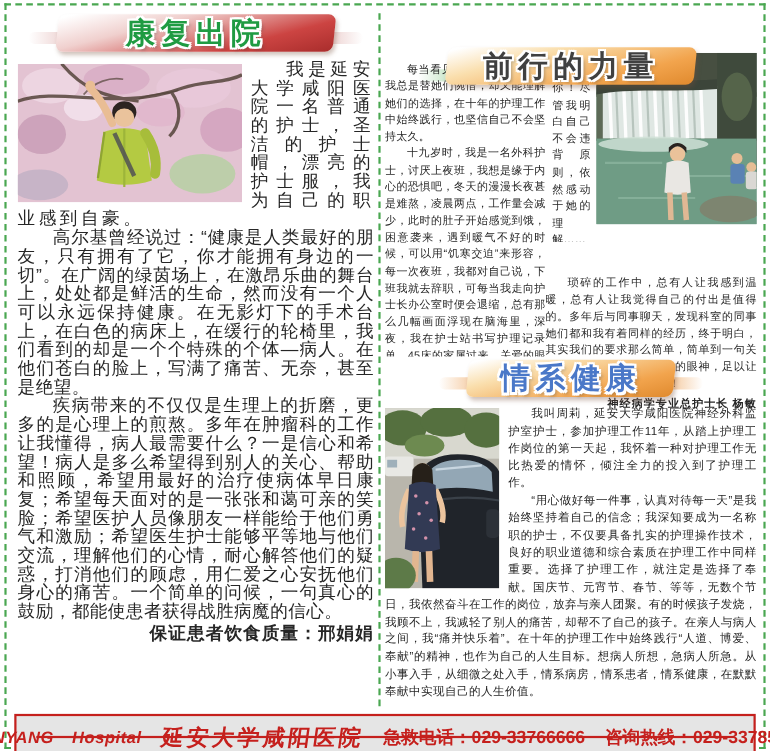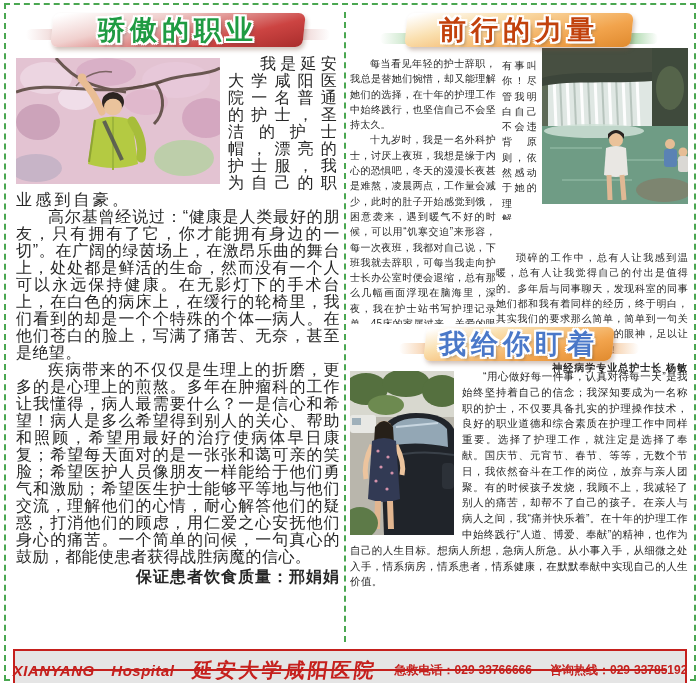--- a/index.html
+++ b/index.html
@@ -27,21 +27,21 @@
                 text-shadow:-2px -2px 0 #fff,2px -2px 0 #fff,-2px 2px 0 #fff,2px 2px 0 #fff,
                             -2px 0 0 #fff,2px 0 0 #fff,0 -2px 0 #fff,0 2px 0 #fff,
                             3px 3px 3px rgba(70,70,70,.4); }
   .b1 { width:252px; }
   .b1 .bar   { background:linear-gradient(165deg,#ffffff 4%,#f0d0ce 32%,#cc4442 72%,#a92d2c 100%); }
   .b1 .strip { background:linear-gradient(90deg,rgba(219,165,163,0),#dba5a3 22%,#dba5a3 80%,rgba(219,165,163,0)); }
   .b1 .t { color:#1f9b42; }
   .b2 { width:226px; }
   .b2 .bar   { background:linear-gradient(165deg,#ffffff 4%,#fadfae 30%,#f2a44d 72%,#e08a2e 100%); }
   .b2 .strip { background:linear-gradient(90deg,rgba(121,193,121,0),#79c179 25%,#79c179 85%,rgba(121,193,121,0)); top:21px; }
-  .b2 .t { color:#c2410c; }
+  .b2 .t { color:#404040;margin-top:30px; }
   .b3 { width:188px; }
   .b3 .bar   { background:linear-gradient(165deg,#ffffff 4%,#fadfae 30%,#f2a44d 72%,#e08a2e 100%); }
   .b3 .strip { background:linear-gradient(90deg,rgba(240,177,115,0),#f0b173 20%,#f0b173 82%,rgba(240,177,115,0)); }
   .b3 .t { color:#4a78c8; }
 
   
   .txt { font-size:16px; line-height:17px; text-align:justify; color:#262626; letter-spacing:.4px; }
   .txt p { margin:0; text-indent:2em; }
   .small { font-size:10px; line-height:15.3px; letter-spacing:.2px; }
   .sig { font-weight:bold; text-align:right; margin-top:3px; letter-spacing:1px; }
@@ -67,34 +67,34 @@
 
   
   .footer { position:absolute; left:13px; top:649px; width:674px; height:31px;
             border:2px solid #c5201d; background:#e5e5e5; box-sizing:border-box; padding:18px; }
   .footer-inner { border:1px solid #c5201d; height:100%; box-sizing:border-box;
                   display:flex; align-items:center; justify-content:center; gap:18px;
                   color:#c5201d; white-space:nowrap; }
   .f-en  { font-style:italic; font-weight:bold; font-size:15px; word-spacing:12px; letter-spacing:.5px; }
   .f-cn  { font-family:"Liberation Serif", serif; font-weight:bold; font-size:20px;
            letter-spacing:3px; transform:skewX(-8deg); }
-  .f-tel { font-weight:bold; font-size:12px; }
+  .f-tel { font-weight:bold; font-size:16px; }
 </style>
 </head>
 <body>
 
 <div class="page">
   <div class="page-frame"></div>
   <div class="divider"></div>
 
   <div class="art1">
     <div class="banner b1">
       <div class="strip"></div>
       <div class="bar"></div>
-      <span class="t">骄傲的职业</span>
+      <span class="t">康复出院</span>
     </div>
     <div class="txt">
       <div class="photo photo1">
         <svg viewBox="0 0 204 126" preserveAspectRatio="none">
           <rect width="204" height="126" fill="#e3c3d2"></rect>
           <g opacity="0.9">
             <ellipse cx="30" cy="20" rx="26" ry="16" fill="#eed7e3"></ellipse>
             <ellipse cx="90" cy="14" rx="30" ry="14" fill="#d9aec6"></ellipse>
             <ellipse cx="160" cy="22" rx="34" ry="18" fill="#e8c9da"></ellipse>
             <ellipse cx="190" cy="60" rx="24" ry="20" fill="#d3a5bf"></ellipse>
@@ -196,21 +196,21 @@
     <div class="closing txt small">
       <p>琐碎的工作中，总有人让我感到温暖，总有人让我觉得自己的付出是值得的。多年后与同事聊天，发现科室的同事她们都和我有着同样的经历，终于明白，其实我们的要求那么简单，简单到一句关心，一句鼓励，一个肯定的眼神，足以让我们有继续走下去的动力！</p>
       <div class="sig">神经病学专业总护士长 杨敏</div>
     </div>
   </div>
 
   <div class="art3">
     <div class="banner b3">
       <div class="strip"></div>
       <div class="bar"></div>
-      <span class="t">我给你盯着</span>
+      <span class="t">情系健康</span>
     </div>
     <div class="txt">
       <div class="photo photo3">
         <svg viewBox="0 0 104 164" preserveAspectRatio="none">
           <rect width="104" height="164" fill="#b9b6ac"></rect>
           <rect width="104" height="46" fill="#d8d8cf"></rect>
           <g fill="#55703f">
             <ellipse cx="16" cy="18" rx="22" ry="16"></ellipse>
             <ellipse cx="56" cy="12" rx="24" ry="14"></ellipse>
             <ellipse cx="92" cy="20" rx="20" ry="16"></ellipse>
@@ -233,20 +233,21 @@
               <circle cx="38" cy="86" r="1.6"></circle>
             <circle cx="31" cy="96" r="1.6"></circle>
               <circle cx="42" cy="102" r="1.6"></circle>
             <circle cx="26" cy="110" r="1.6"></circle>
               <circle cx="37" cy="118" r="1.6"></circle>
           </g>
           <path d="M28,130 L27,158 M40,130 L41,158" stroke="#e2b690" stroke-width="6"></path>
           <ellipse cx="10" cy="152" rx="18" ry="16" fill="#5d7a48"></ellipse>
         </svg>
       </div>
+      <p>我叫周莉，延安大学咸阳医院神经外科监护室护士，参加护理工作11年，从踏上护理工作岗位的第一天起，我怀着一种对护理工作无比热爱的情怀，倾注全力的投入到了护理工作。</p>
       <p>“用心做好每一件事，认真对待每一天”是我始终坚持着自己的信念；我深知要成为一名称职的护士，不仅要具备扎实的护理操作技术，良好的职业道德和综合素质在护理工作中同样重要。选择了护理工作，就注定是选择了奉献。国庆节、元宵节、春节、等等，无数个节日，我依然奋斗在工作的岗位，放弃与亲人团聚。有的时候孩子发烧，我顾不上，我减轻了别人的痛苦，却帮不了自己的孩子。在亲人与病人之间，我“痛并快乐着”。在十年的护理工作中始终践行“人道、博爱、奉献”的精神，也作为自己的人生目标。想病人所想，急病人所急。从小事入手，从细微之处入手，情系病房，情系患者，情系健康，在默默奉献中实现自己的人生价值。</p>
 
     </div>
   </div>
 
   <div class="footer">
     <div class="footer-inner">
       <span class="f-en">XIANYANG Hospital</span>
       <span class="f-cn">延安大学咸阳医院</span>
       <span class="f-tel">急救电话：029-33766666</span>

